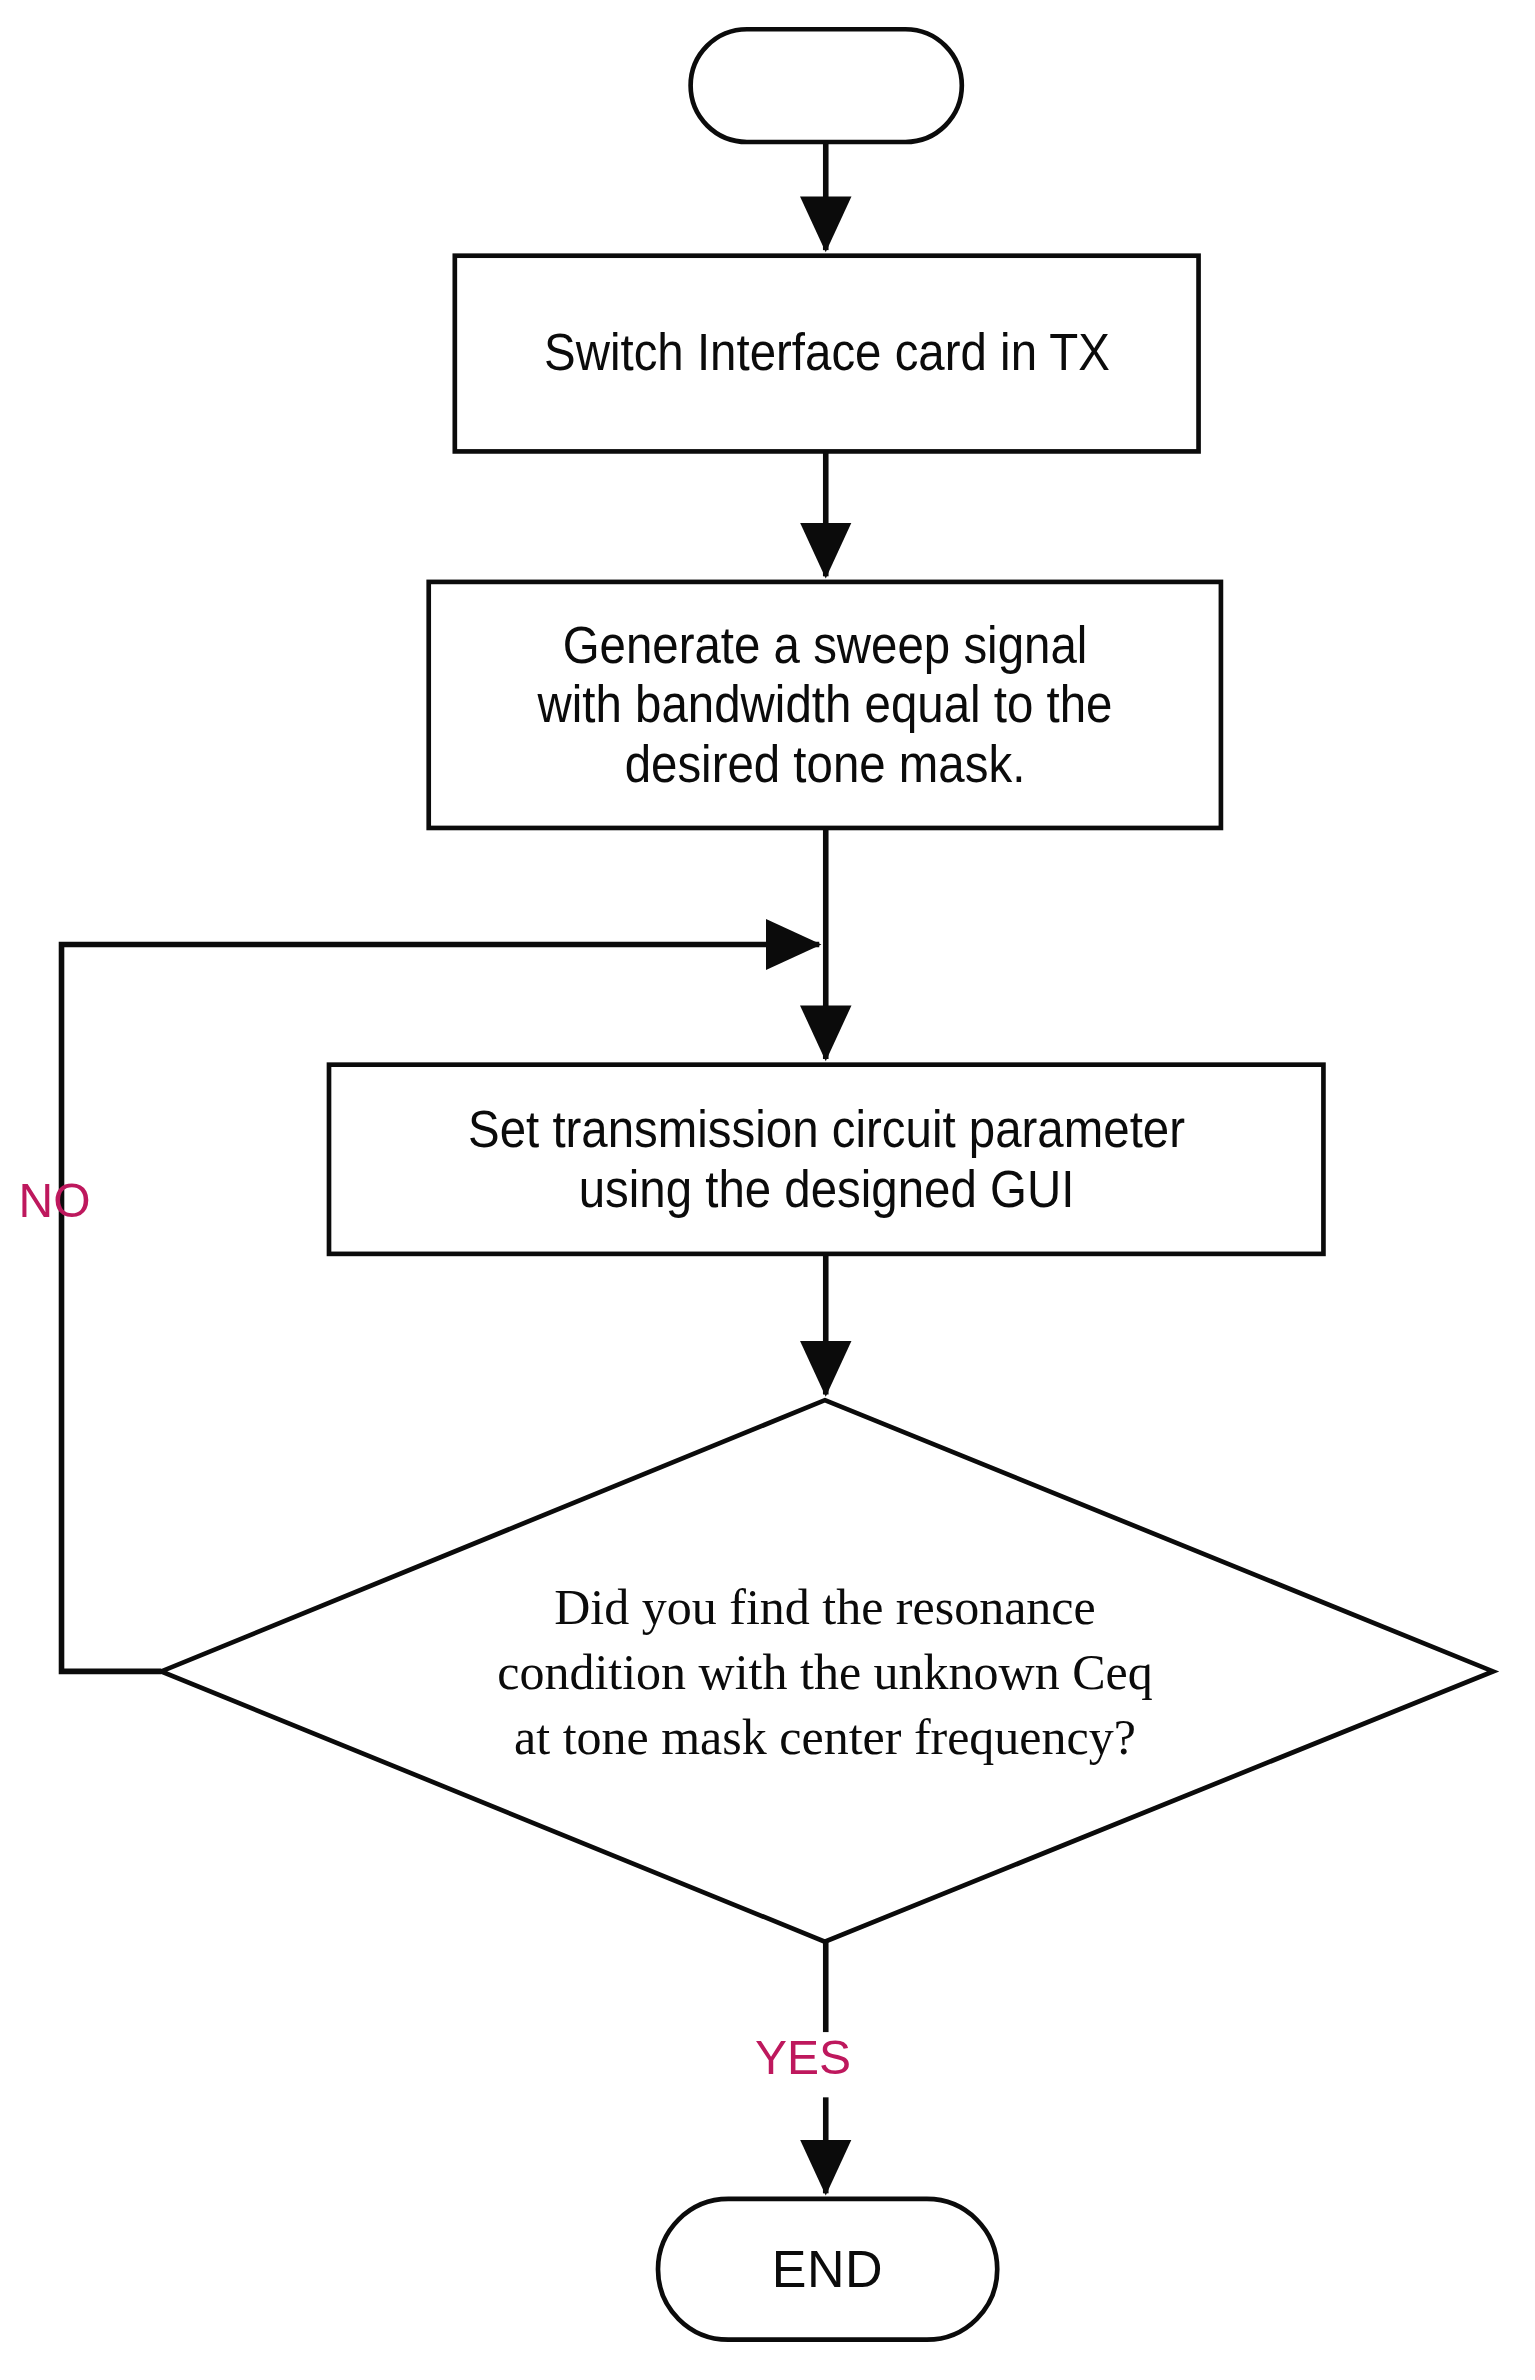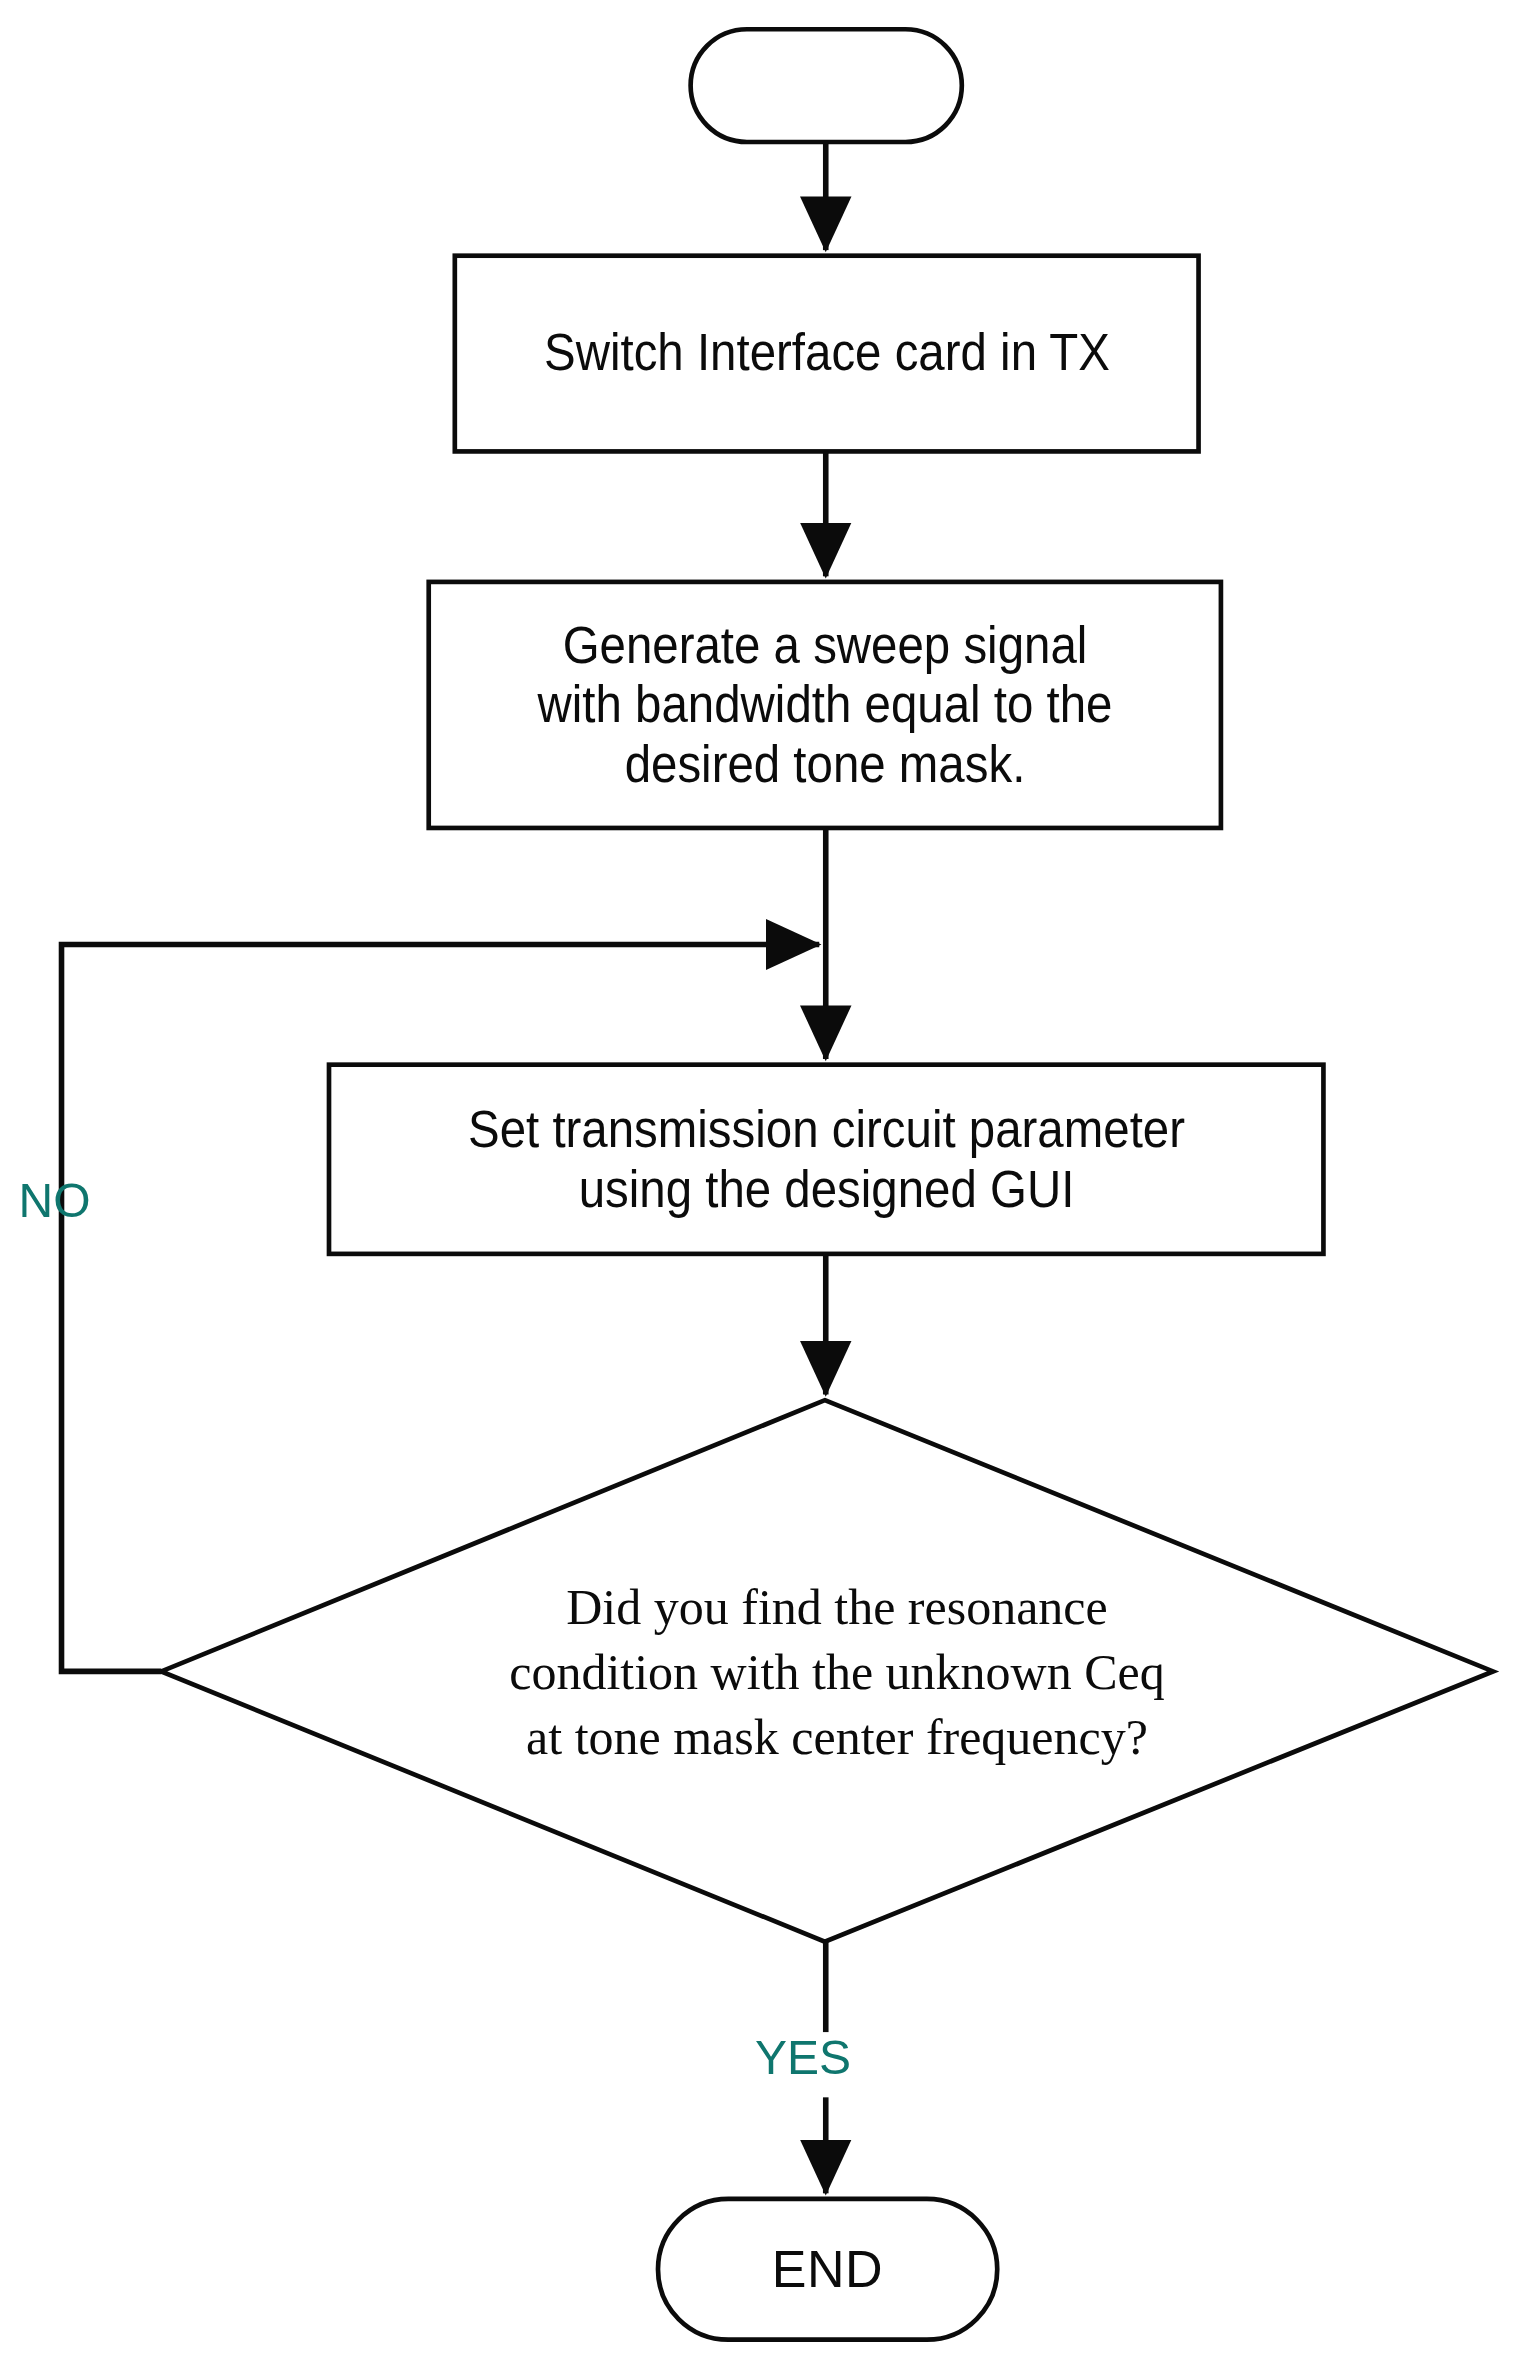--- a/index.html
+++ b/index.html
@@ -54,21 +54,21 @@
     font-size: 50px;
     font-weight: 400;
     line-height: 1.3;
   }
   
   .edge-label {
     position: absolute;
     font-family: "Liberation Sans", sans-serif;
     font-size: 48px;
     font-weight: 400;
-    color: #0f766e;
+    color: #be185d;
     white-space: nowrap;
   }
 </style>
 </head>
 <body>
 
 <div id="page">
 
   <svg id="flow-svg" viewBox="0 0 1647 2554">
     <defs>
@@ -107,21 +107,21 @@
 
   <div class="node-label proc-label" style="left:455px; top:255px; width:744px; height:196px;">Switch Interface card in TX</div>
 
   <div class="node-label proc-label" style="left:429px; top:582px; width:792px; height:246px;">Generate a sweep signal
 with bandwidth equal to the
 desired tone mask.</div>
 
   <div class="node-label proc-label" style="left:329px; top:1065px; width:995px; height:189px;">Set transmission circuit parameter
 using the designed GUI</div>
 
-  <div class="node-label dec-label" style="left:343px; top:1492px; width:988px; height:360px;">Did you find the resonance
+  <div class="node-label dec-label" style="left:331px; top:1492px; width:988px; height:360px;">Did you find the resonance
 condition with the unknown Ceq
 at tone mask center frequency?</div>
 
   <div class="node-label term-label" style="left:658px; top:2199px; width:339px; height:141px;">END</div>
 
   <div class="edge-label" style="left:18.6px; top:1173px;">NO</div>
 
   <div class="edge-label" style="left:755px; top:2030px;">YES</div>
 
 </div>

